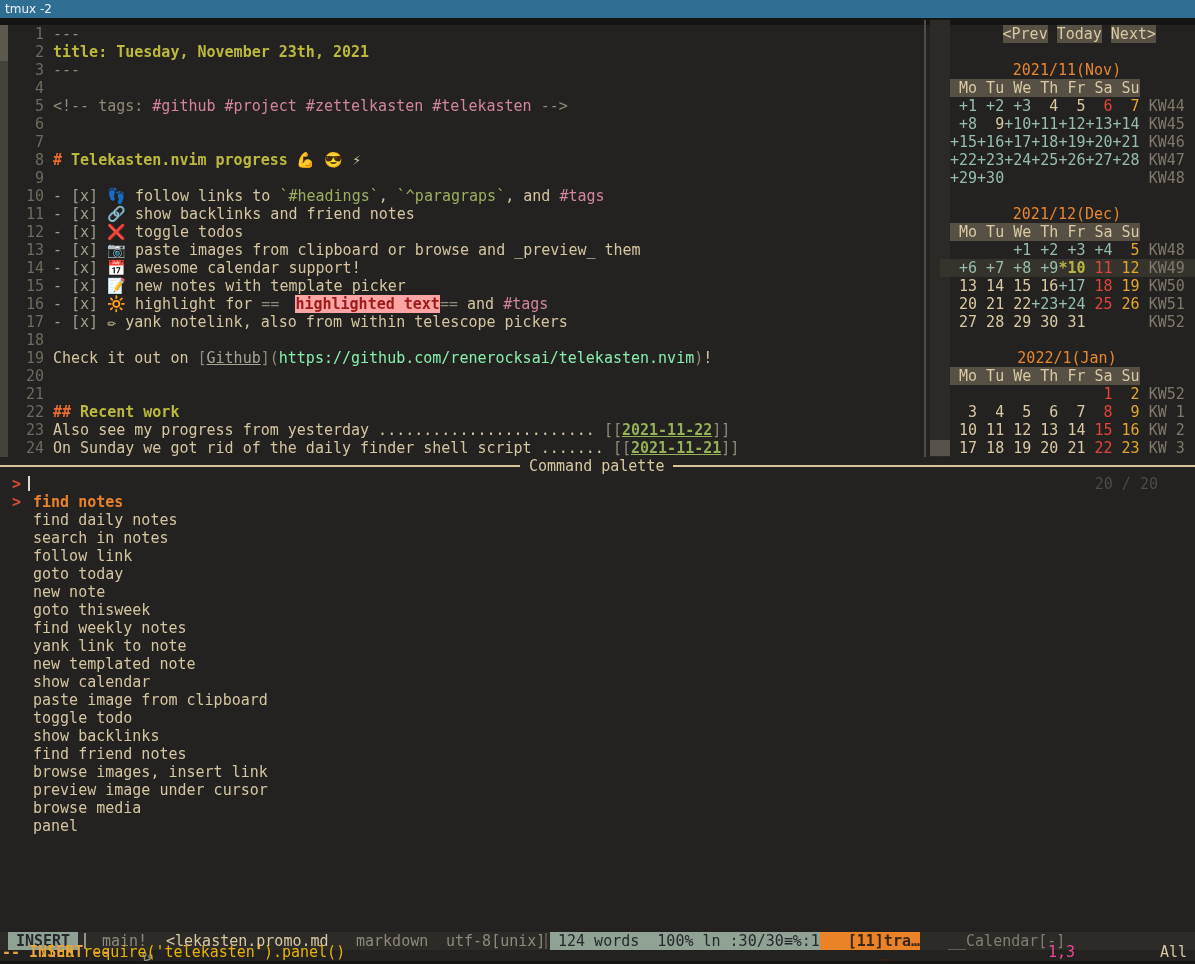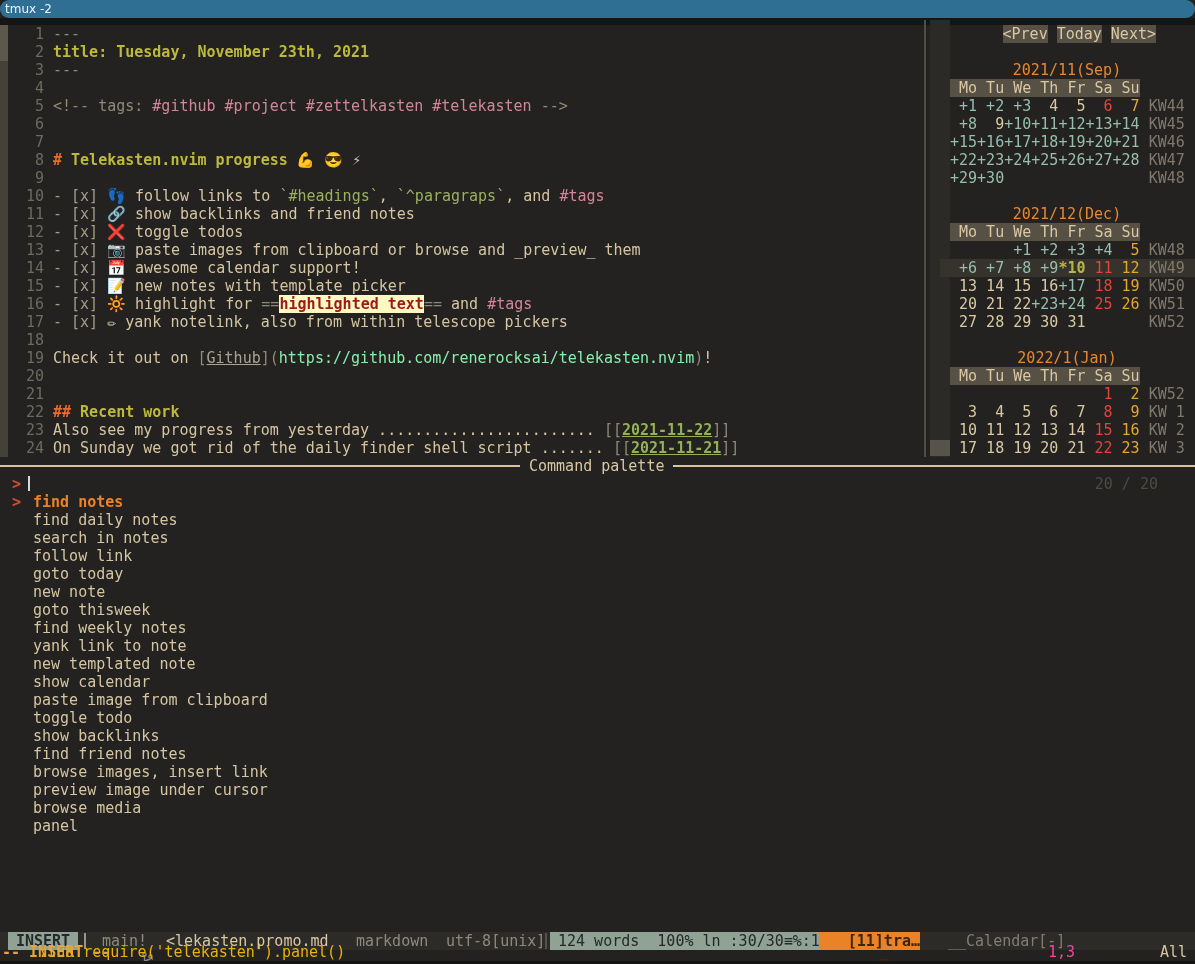--- a/index.html
+++ b/index.html
@@ -1,39 +1,39 @@
 <!DOCTYPE html>
 <html><head>
 <meta charset="utf-8">
 <style>
   html,body{margin:0;padding:0;background:#000;}
   .screen{position:relative;width:1195px;height:964px;background:#232220;overflow:hidden;
           font-family:"DejaVu Sans Mono",monospace;font-size:15px;line-height:18px;}
   .titlebar{position:absolute;left:0;top:0;width:1195px;height:18px;background:#2f6f94;
-            color:#eef2f5;font-family:"DejaVu Sans",sans-serif;font-size:12px;line-height:18px;padding-left:5px;box-sizing:border-box;border-radius:9px;}
+            color:#eef2f5;font-family:"DejaVu Sans",sans-serif;font-size:12px;line-height:18px;padding-left:5px;box-sizing:border-box;}
   .toppad{position:absolute;left:0;top:18px;width:1195px;height:7px;background:#151514;}
   .botpad{position:absolute;left:0;top:961px;width:1195px;height:3px;background:#151514;}
 
   
   .editor-strip{position:absolute;left:0;top:25px;width:8px;height:432px;background:#44413a;}
   .editor-strip .thumb{position:absolute;left:0;top:0;width:8px;height:36px;background:#5c584e;}
   #buffer{position:absolute;left:8px;top:25px;width:912px;}
   .buf-row{height:18px;white-space:pre;}
   .line-num{display:inline-block;width:36px;text-align:right;color:#6d6a5e;}
   .line-text{margin-left:9px;}
   .tok-punct{color:#8f8a78;}
   .tok-comment{color:#8f8a78;}
   .tok-title{color:#bdb93c;font-weight:bold;}
   .tok-heading{color:#bdb93c;font-weight:bold;margin-top:16px;}
   .tok-hmark{color:#e76b2c;font-weight:bold;}
   .tok-text{color:#d5c5a1;}
   .tok-check{color:#a29c88;}
   .tok-tag{color:#d3869b;}
   .tok-code{color:#9bb061;}
-  .tok-hl{color:#9e1a1a;background:#fef9c3;font-weight:bold;}
+  .tok-hl{color:#9e1a1a;background:#fca5a5;font-weight:bold;margin-left:16px;}
   .tok-link{color:#a9a393;text-decoration:underline;}
   .tok-url{color:#86efac;}
   .tok-wikilink{color:#93b156;font-weight:bold;text-decoration:underline;}
   .tok-emoji{color:#d5c5a1;}
 
   
   .vsep{position:absolute;left:924px;top:20px;width:2px;height:437px;background:#514c45;}
   .cal-strip{position:absolute;left:930px;top:20px;width:20px;height:437px;background:#2b2a26;}
   .cal-strip .thumb{position:absolute;left:0;bottom:1px;width:20px;height:16px;background:#57524a;}
   #calendar{position:absolute;left:940px;top:25px;width:255px;}
@@ -128,21 +128,21 @@
       <div class="buf-row"><span class="line-num">24</span><span class="line-text"><span class="tok-text">On Sunday we got rid of the daily finder shell script ....... </span><span class="tok-punct">[[</span><span class="tok-wikilink">2021-11-21</span><span class="tok-punct">]]</span></span></div>
     </div>
 
   <div class="vsep"></div>
   <div class="cal-strip">
     <div class="thumb"></div>
   </div>
   <div id="calendar">
       <div class="cal-row cal-nav"><span class="cal-btn">&lt;Prev</span><span class="cal-btn">Today</span><span class="cal-btn">Next&gt;</span></div>
       <div class="cal-row"> </div>
-      <div class="cal-row cal-title">2021/11(Sep)</div>
+      <div class="cal-row cal-title">2021/11(Nov)</div>
       <div class="cal-row"><span class="cal-head"> Mo Tu We Th Fr Sa Su</span></div>
       <div class="cal-row"><span class="day-note"> +1</span><span class="day-note"> +2</span><span class="day-note"> +3</span><span class="day-norm">  4</span><span class="day-norm">  5</span><span class="day-sat">  6</span><span class="day-sun">  7</span><span class="cal-kw"> KW44</span></div>
       <div class="cal-row"><span class="day-note"> +8</span><span class="day-norm">  9</span><span class="day-note">+10</span><span class="day-note">+11</span><span class="day-note">+12</span><span class="day-note">+13</span><span class="day-note">+14</span><span class="cal-kw"> KW45</span></div>
       <div class="cal-row"><span class="day-note">+15</span><span class="day-note">+16</span><span class="day-note">+17</span><span class="day-note">+18</span><span class="day-note">+19</span><span class="day-note">+20</span><span class="day-note">+21</span><span class="cal-kw"> KW46</span></div>
       <div class="cal-row"><span class="day-note">+22</span><span class="day-note">+23</span><span class="day-note">+24</span><span class="day-note">+25</span><span class="day-note">+26</span><span class="day-note">+27</span><span class="day-note">+28</span><span class="cal-kw"> KW47</span></div>
       <div class="cal-row"><span class="day-note">+29</span><span class="day-note">+30</span><span class="day-empty">   </span><span class="day-empty">   </span><span class="day-empty">   </span><span class="day-empty">   </span><span class="day-empty">   </span><span class="cal-kw"> KW48</span></div>
       <div class="cal-row"> </div>
       <div class="cal-row cal-title">2021/12(Dec)</div>
       <div class="cal-row"><span class="cal-head"> Mo Tu We Th Fr Sa Su</span></div>
       <div class="cal-row"><span class="day-empty">   </span><span class="day-empty">   </span><span class="day-note"> +1</span><span class="day-note"> +2</span><span class="day-note"> +3</span><span class="day-note"> +4</span><span class="day-sun">  5</span><span class="cal-kw"> KW48</span></div>

